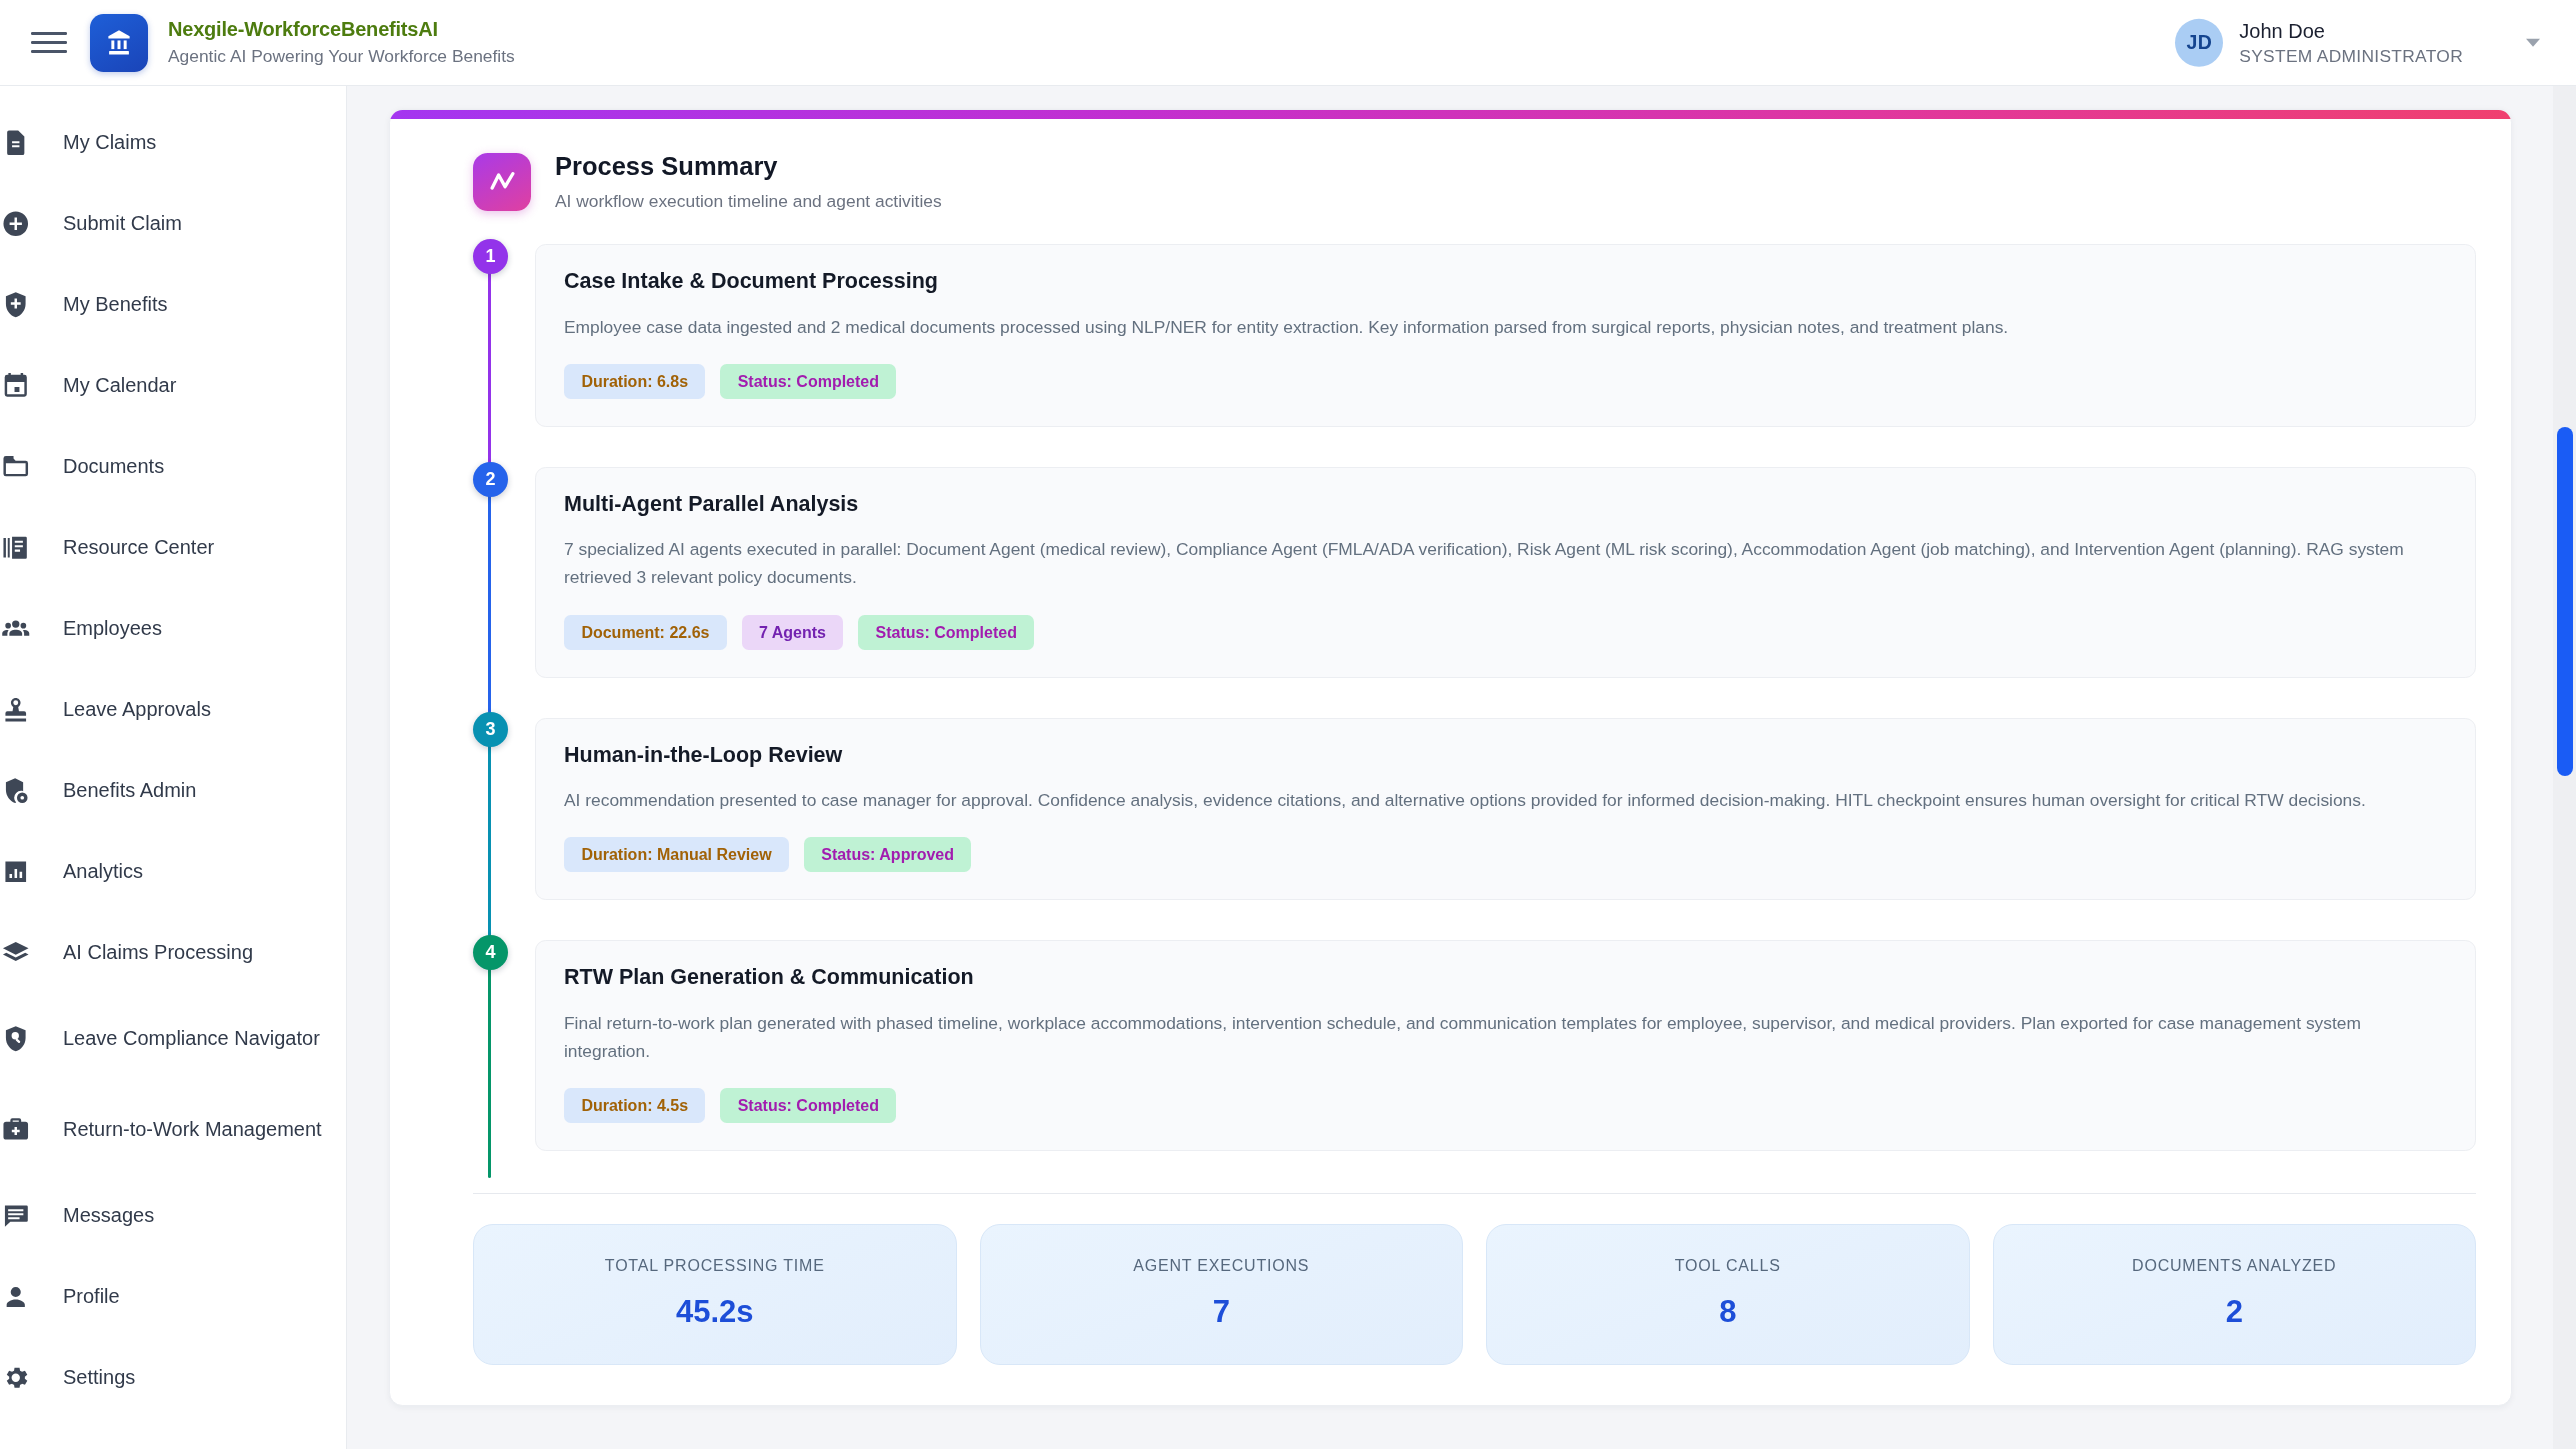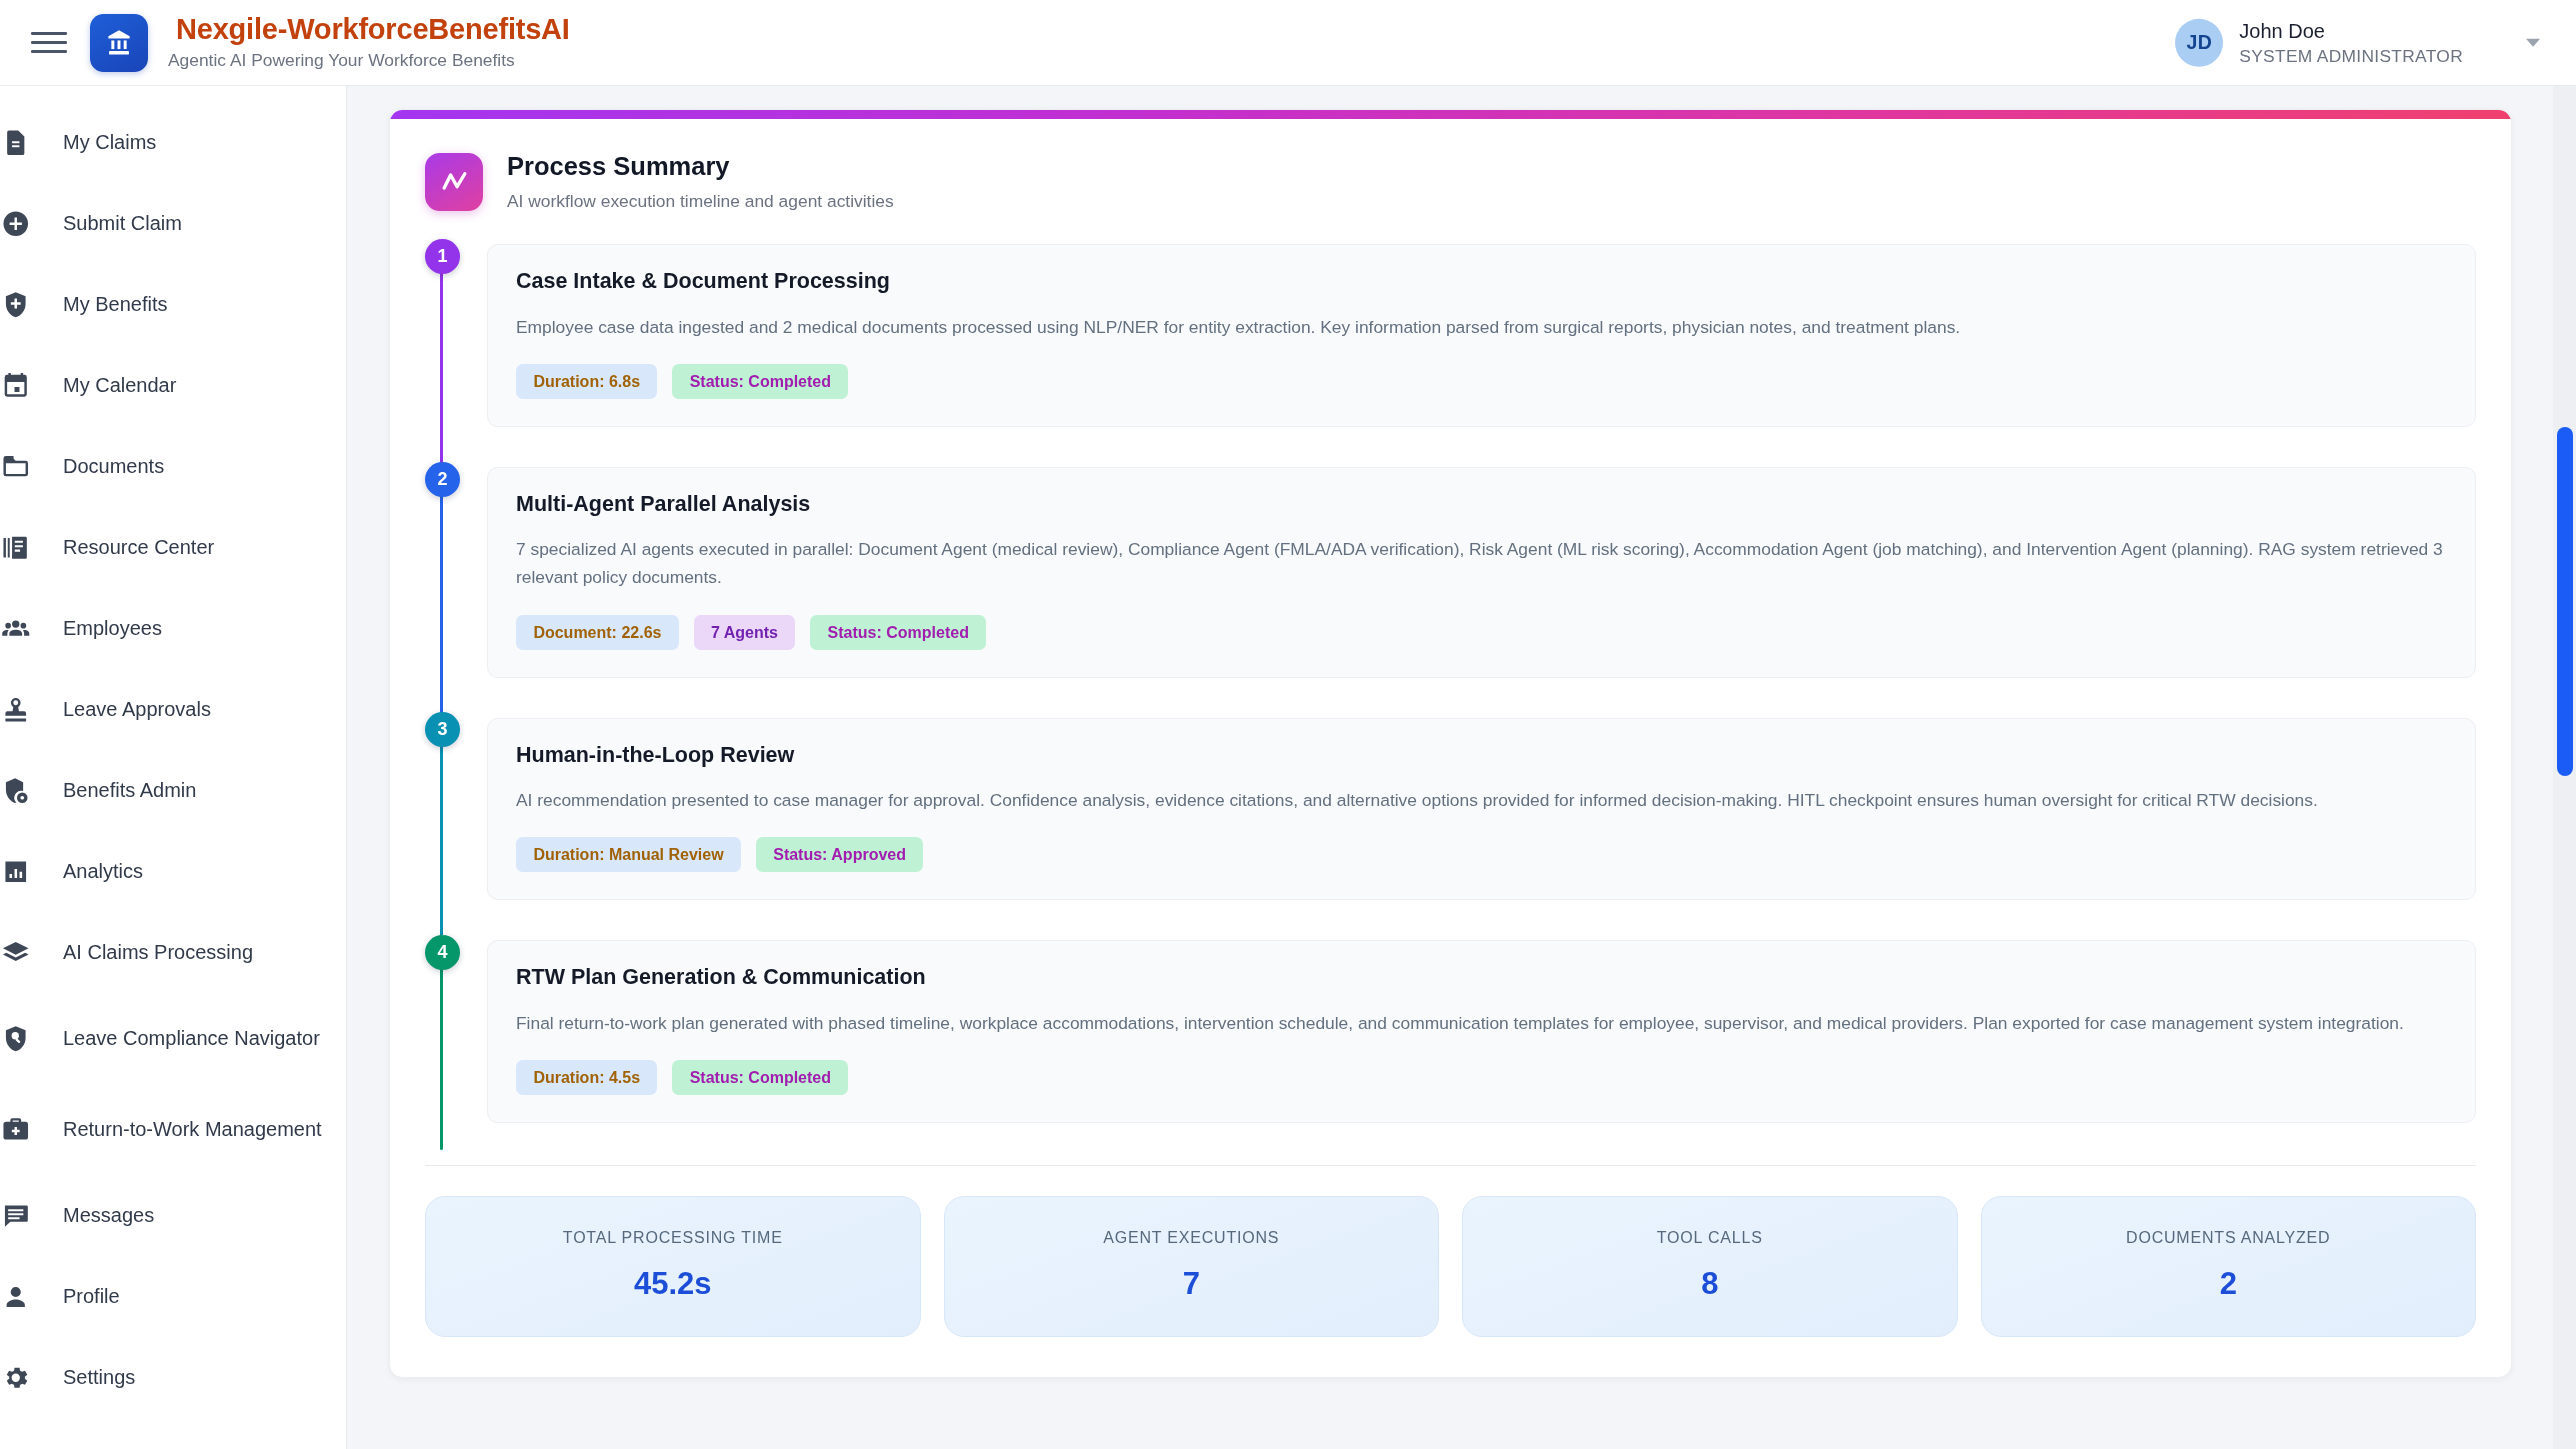--- a/index.html
+++ b/index.html
@@ -29,23 +29,22 @@
 
   .brand-logo {
     width: 58px; height: 58px; border-radius: 13.4px;
     background: linear-gradient(150deg, #1e5fd8 0%, #1a44b8 100%);
     display: flex; align-items: center; justify-content: center;
     box-shadow: 0 2px 6.7px rgba(26,68,184,0.28);
     flex: none;
   }
   .brand-text { margin-left: 20px; }
   .brand-title {
-    font-size: 29px; font-weight: 700; color: #c2410c; letter-spacing: -0.2px;
+    font-size: 20px; font-weight: 700; color: #4d7c0f; letter-spacing: -0.2px;
     line-height: 1.05;
-    margin-left: 8px;
   }
   .brand-sub {
     font-size: 17.4px; color: #6b7280; margin-top: 6.7px; line-height: 1.1;
   }
 
   .user-area {
     position: absolute; right: 36px; top: 50%; transform: translateY(-50%);
     display: flex; align-items: center; gap: 16px;
     cursor: pointer;
   }
@@ -106,21 +105,21 @@
     background: #ffffff;
     border-radius: 13.4px;
     border: 0.7px solid #eceef2;
     box-shadow: 0 1.3px 6.7px rgba(20,30,60,0.05);
     overflow: hidden;
   }
   .panel-accent {
     height: 8.7px;
     background: linear-gradient(90deg, #a435f0 0%, #c22fd0 35%, #e0369e 70%, #f0406f 100%);
   }
-  .panel-body { padding: 23px 35px 40px 35px; }
+  .panel-body { padding: 23px 35px 40px 35px; margin-left: 48px; }
 
   .panel-head { display: flex; align-items: center; gap: 24px; padding: 9.4px 0 19px 0; }
   .panel-icon {
     width: 58px; height: 58px; border-radius: 14.8px; flex: none;
     background: linear-gradient(150deg, #a93ae8 0%, #e040a0 100%);
     display: flex; align-items: center; justify-content: center;
     box-shadow: 0 2.7px 9.4px rgba(190,60,190,0.30);
   }
   .panel-title { font-size: 25.5px; font-weight: 700; color: #121826; line-height: 1.2; }
   .panel-sub { font-size: 17.4px; color: #6b7280; margin-top: 9.4px; line-height: 1.2; }

